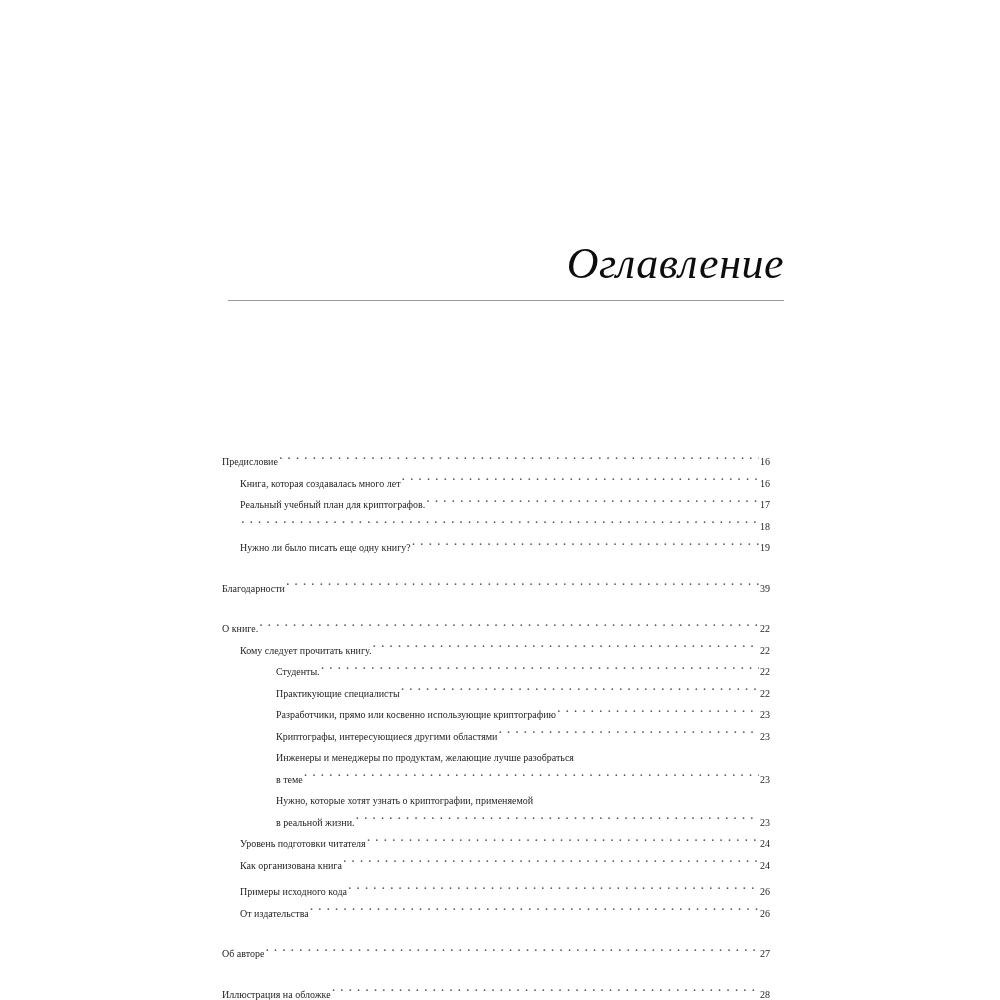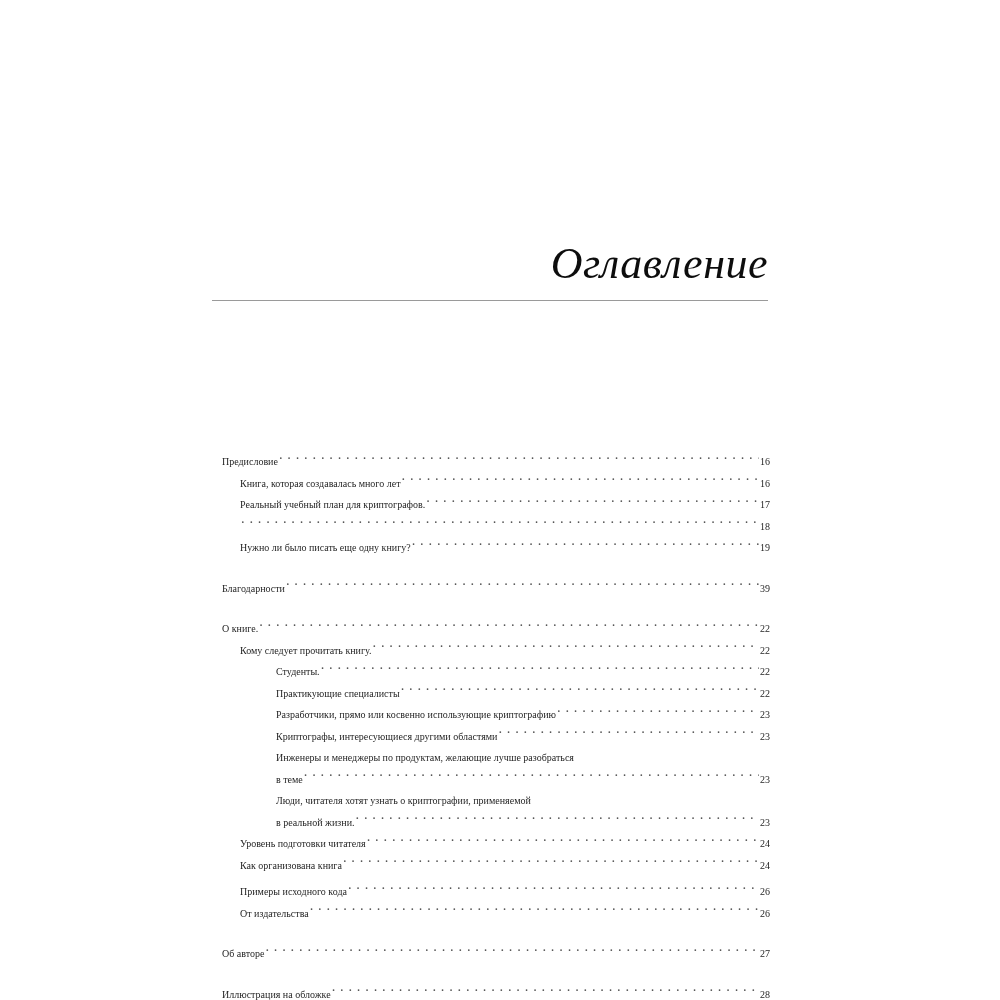--- a/index.html
+++ b/index.html
@@ -20,21 +20,21 @@
   .page {
     position: relative;
     width: 1000px;
     height: 1000px;
     box-sizing: border-box;
   }
 
   
   .heading-block {
     position: absolute;
-    left: 212px;
+    left: 228px;
     right: 222px;
     top: 238px;
     width: 556px;
   }
 
   .toc-title {
     font-family: "Liberation Serif", "DejaVu Serif", serif;
     font-style: italic;
     font-weight: 400;
     font-size: 44px;
@@ -217,21 +217,21 @@
           <span class="entry-text">Инженеры и менеджеры по продуктам, желающие лучше разобраться</span>
         </div>
         <div class="entry-line">
           <span class="entry-text">в теме</span>
           <span class="leader"></span>
           <span class="entry-page">23</span>
         </div>
       </div>
       <div class="toc-entry level-2">
         <div class="entry-line no-leader">
-          <span class="entry-text">Люди, читателя хотят узнать о криптографии, применяемой</span>
+          <span class="entry-text">Нужно, которые хотят узнать о криптографии, применяемой</span>
         </div>
         <div class="entry-line">
           <span class="entry-text">в реальной жизни.</span>
           <span class="leader"></span>
           <span class="entry-page">23</span>
         </div>
       </div>
       <div class="toc-entry level-1">
         <div class="entry-line">
           <span class="entry-text">Уровень подготовки читателя</span>

